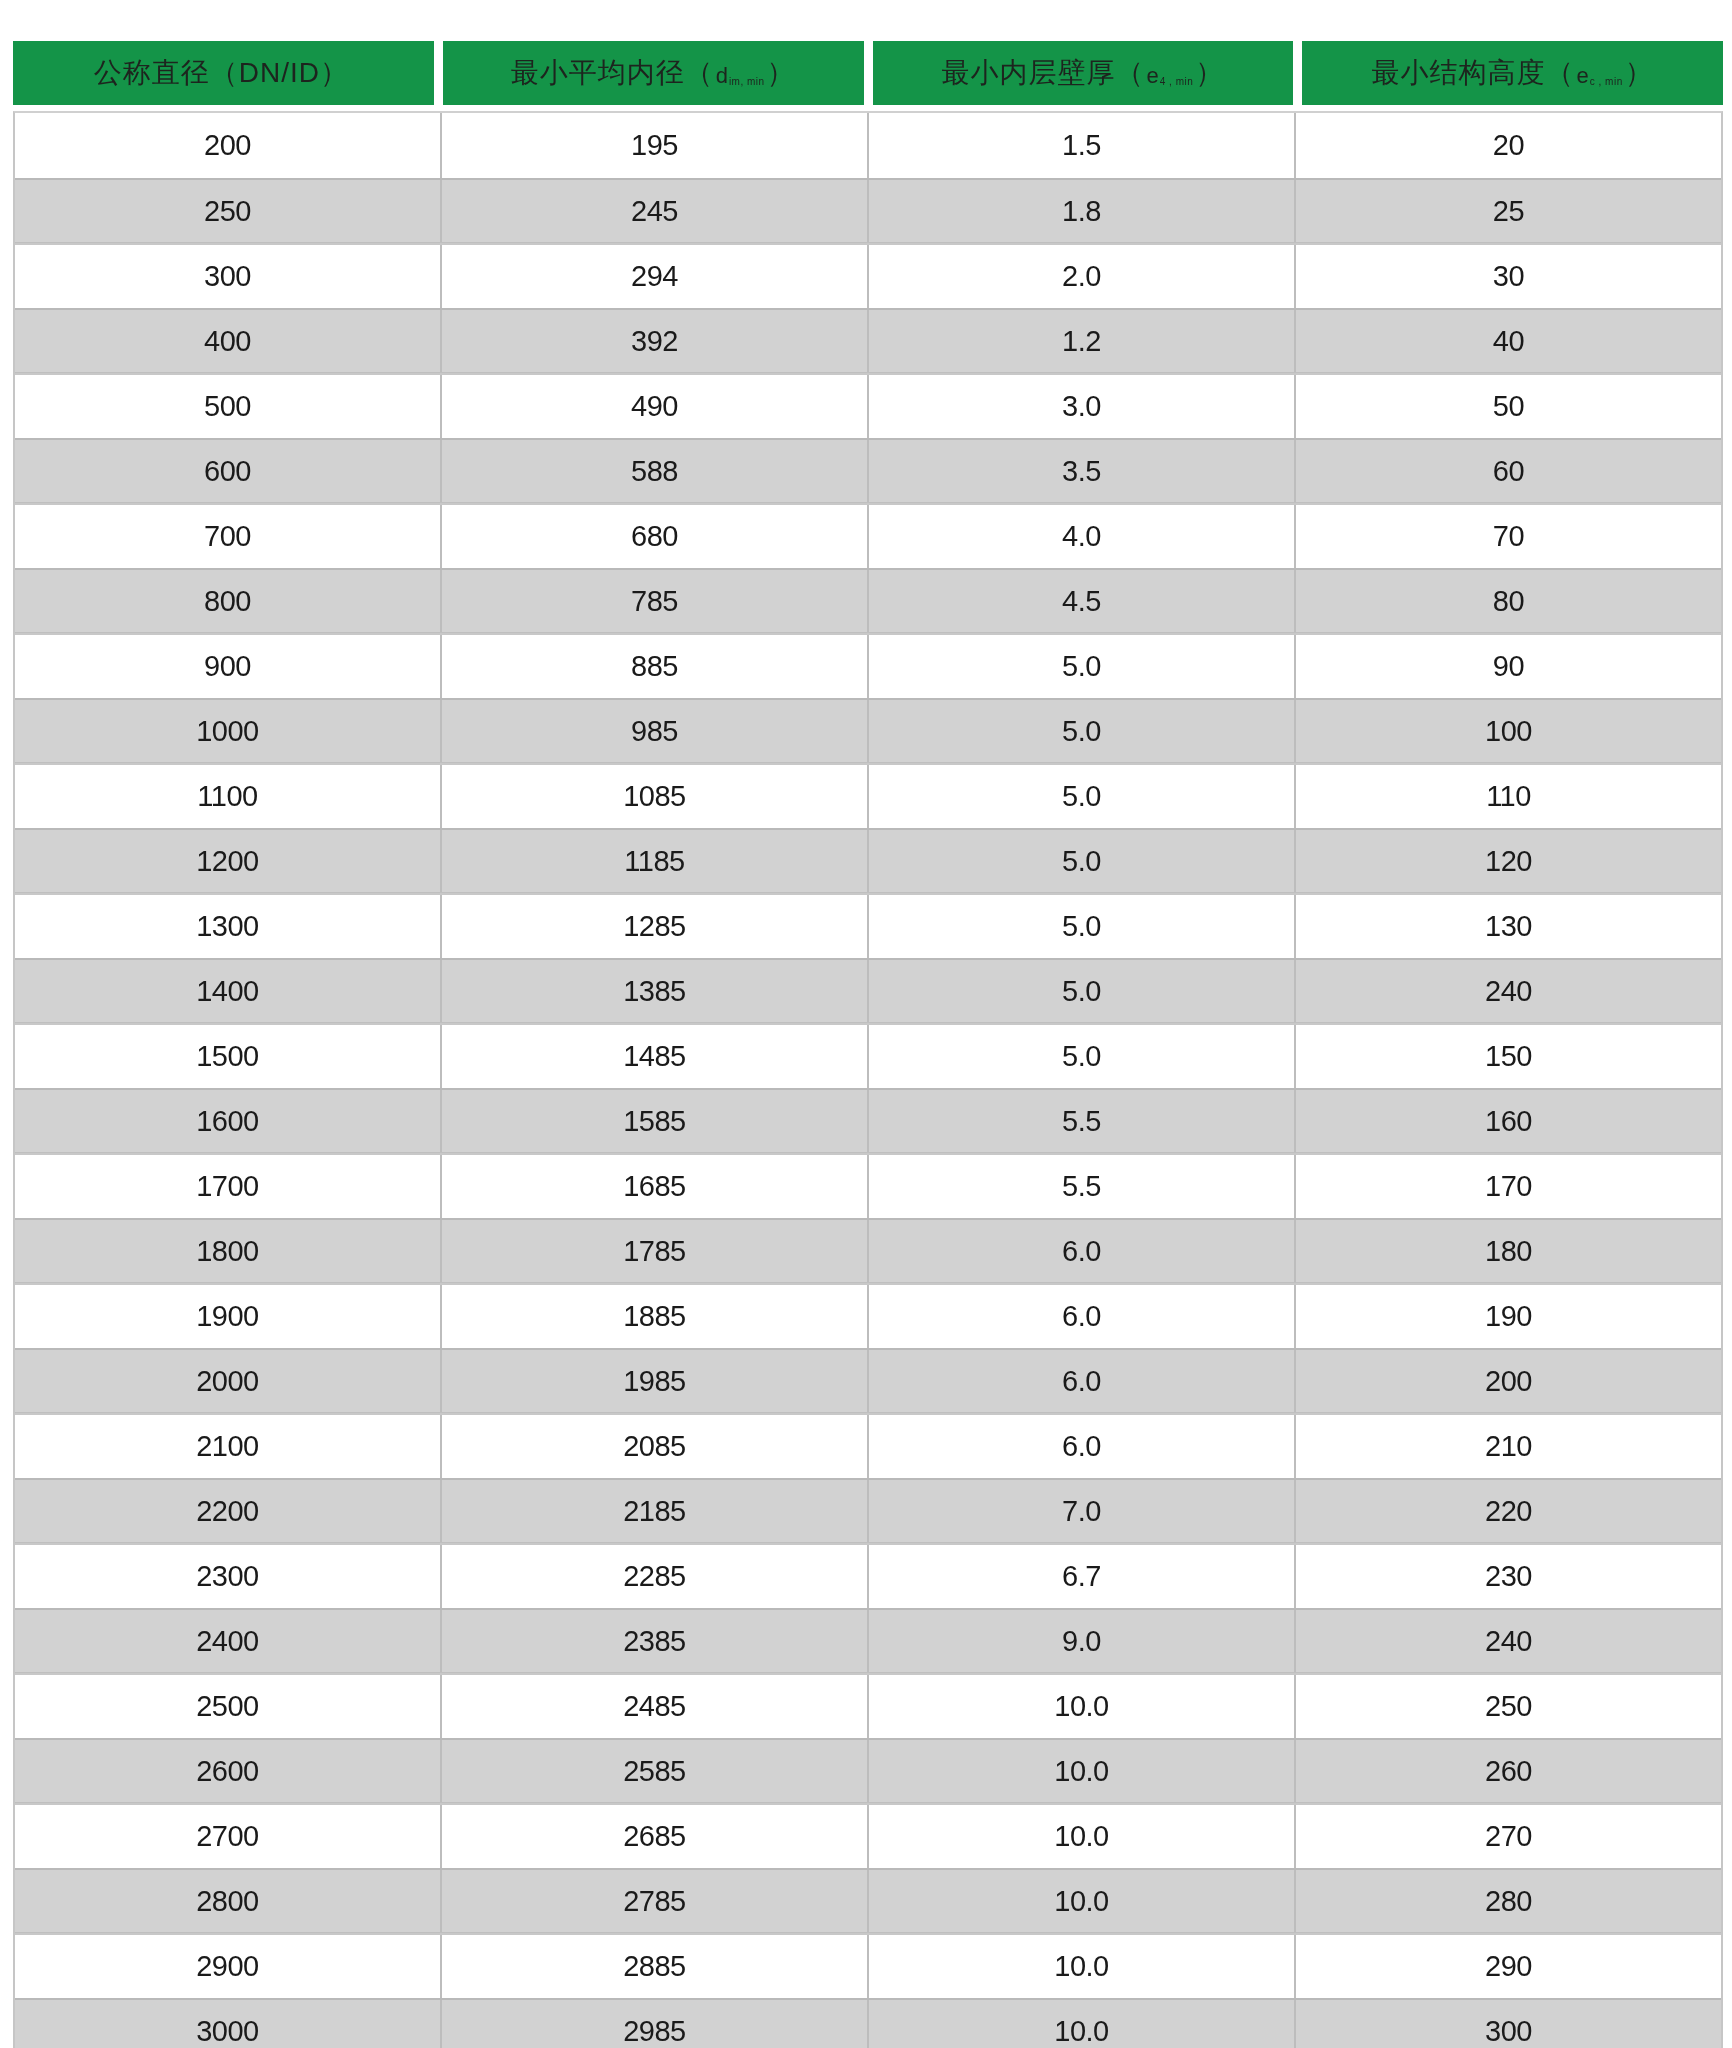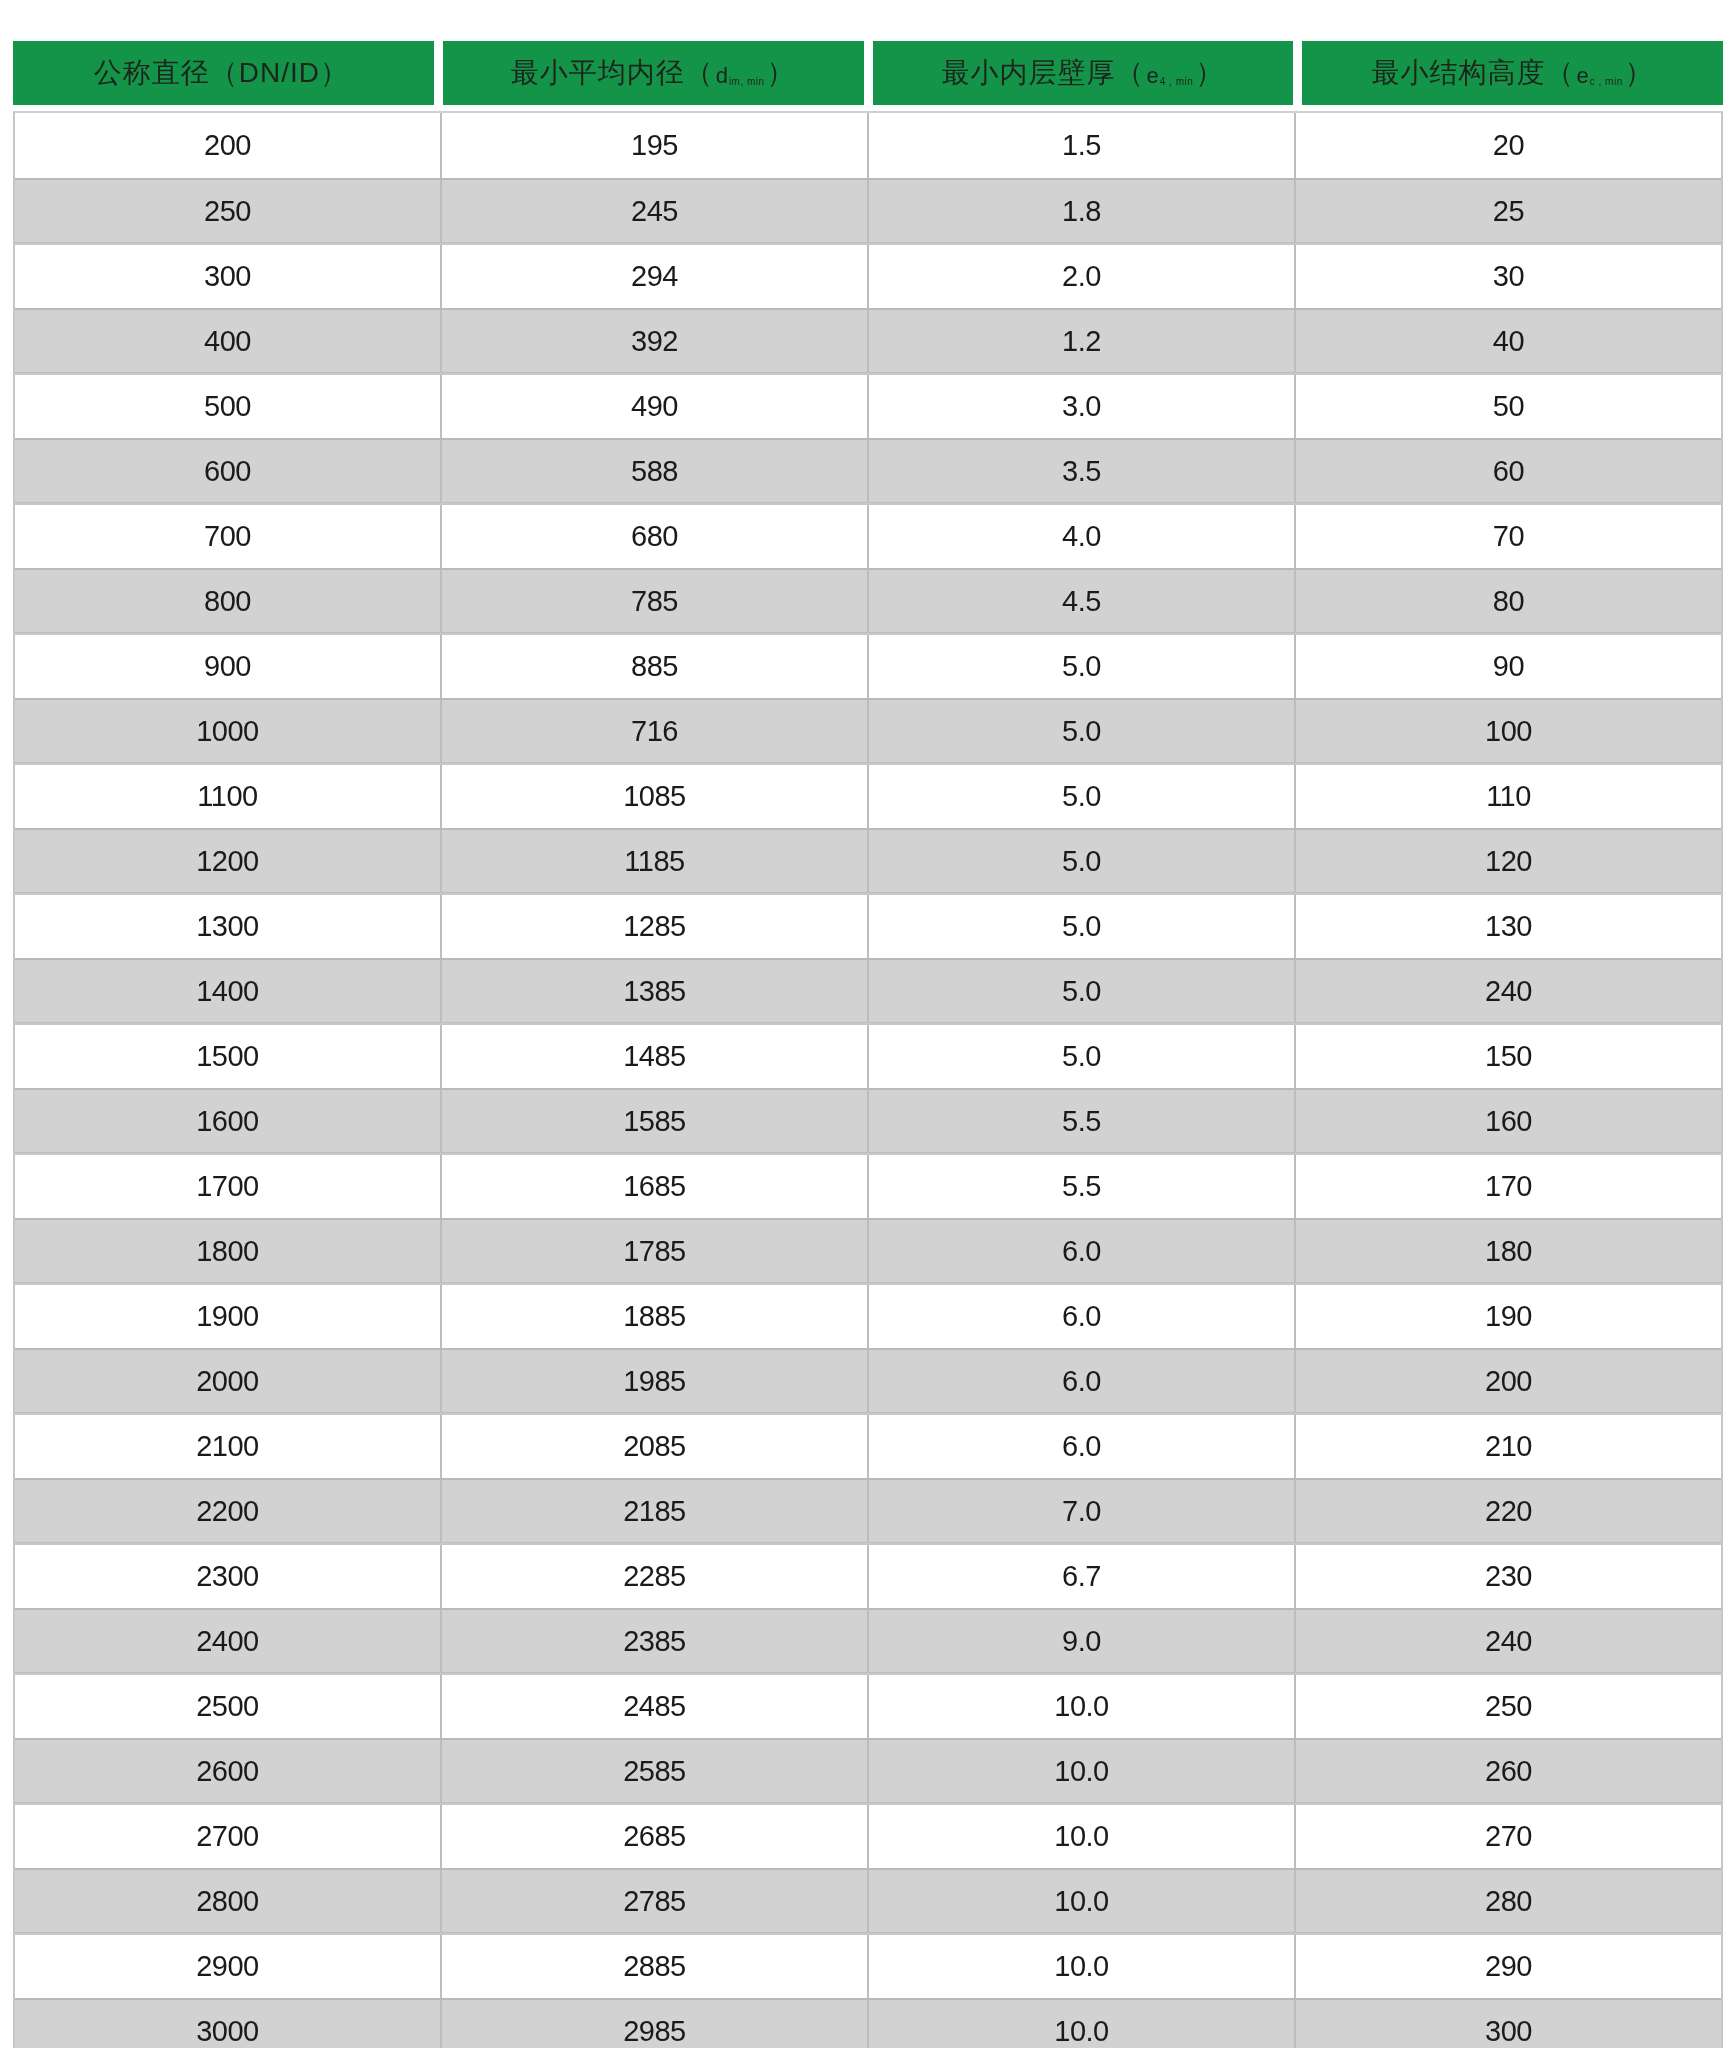--- a/index.html
+++ b/index.html
@@ -174,21 +174,21 @@
 
     <div class="trow">
       <div class="td">900</div>
       <div class="td">885</div>
       <div class="td">5.0</div>
       <div class="td">90</div>
     </div>
 
     <div class="trow">
       <div class="td">1000</div>
-      <div class="td">716</div>
+      <div class="td">985</div>
       <div class="td">5.0</div>
       <div class="td">100</div>
     </div>
 
     <div class="trow">
       <div class="td">1100</div>
       <div class="td">1085</div>
       <div class="td">5.0</div>
       <div class="td">110</div>
     </div>

